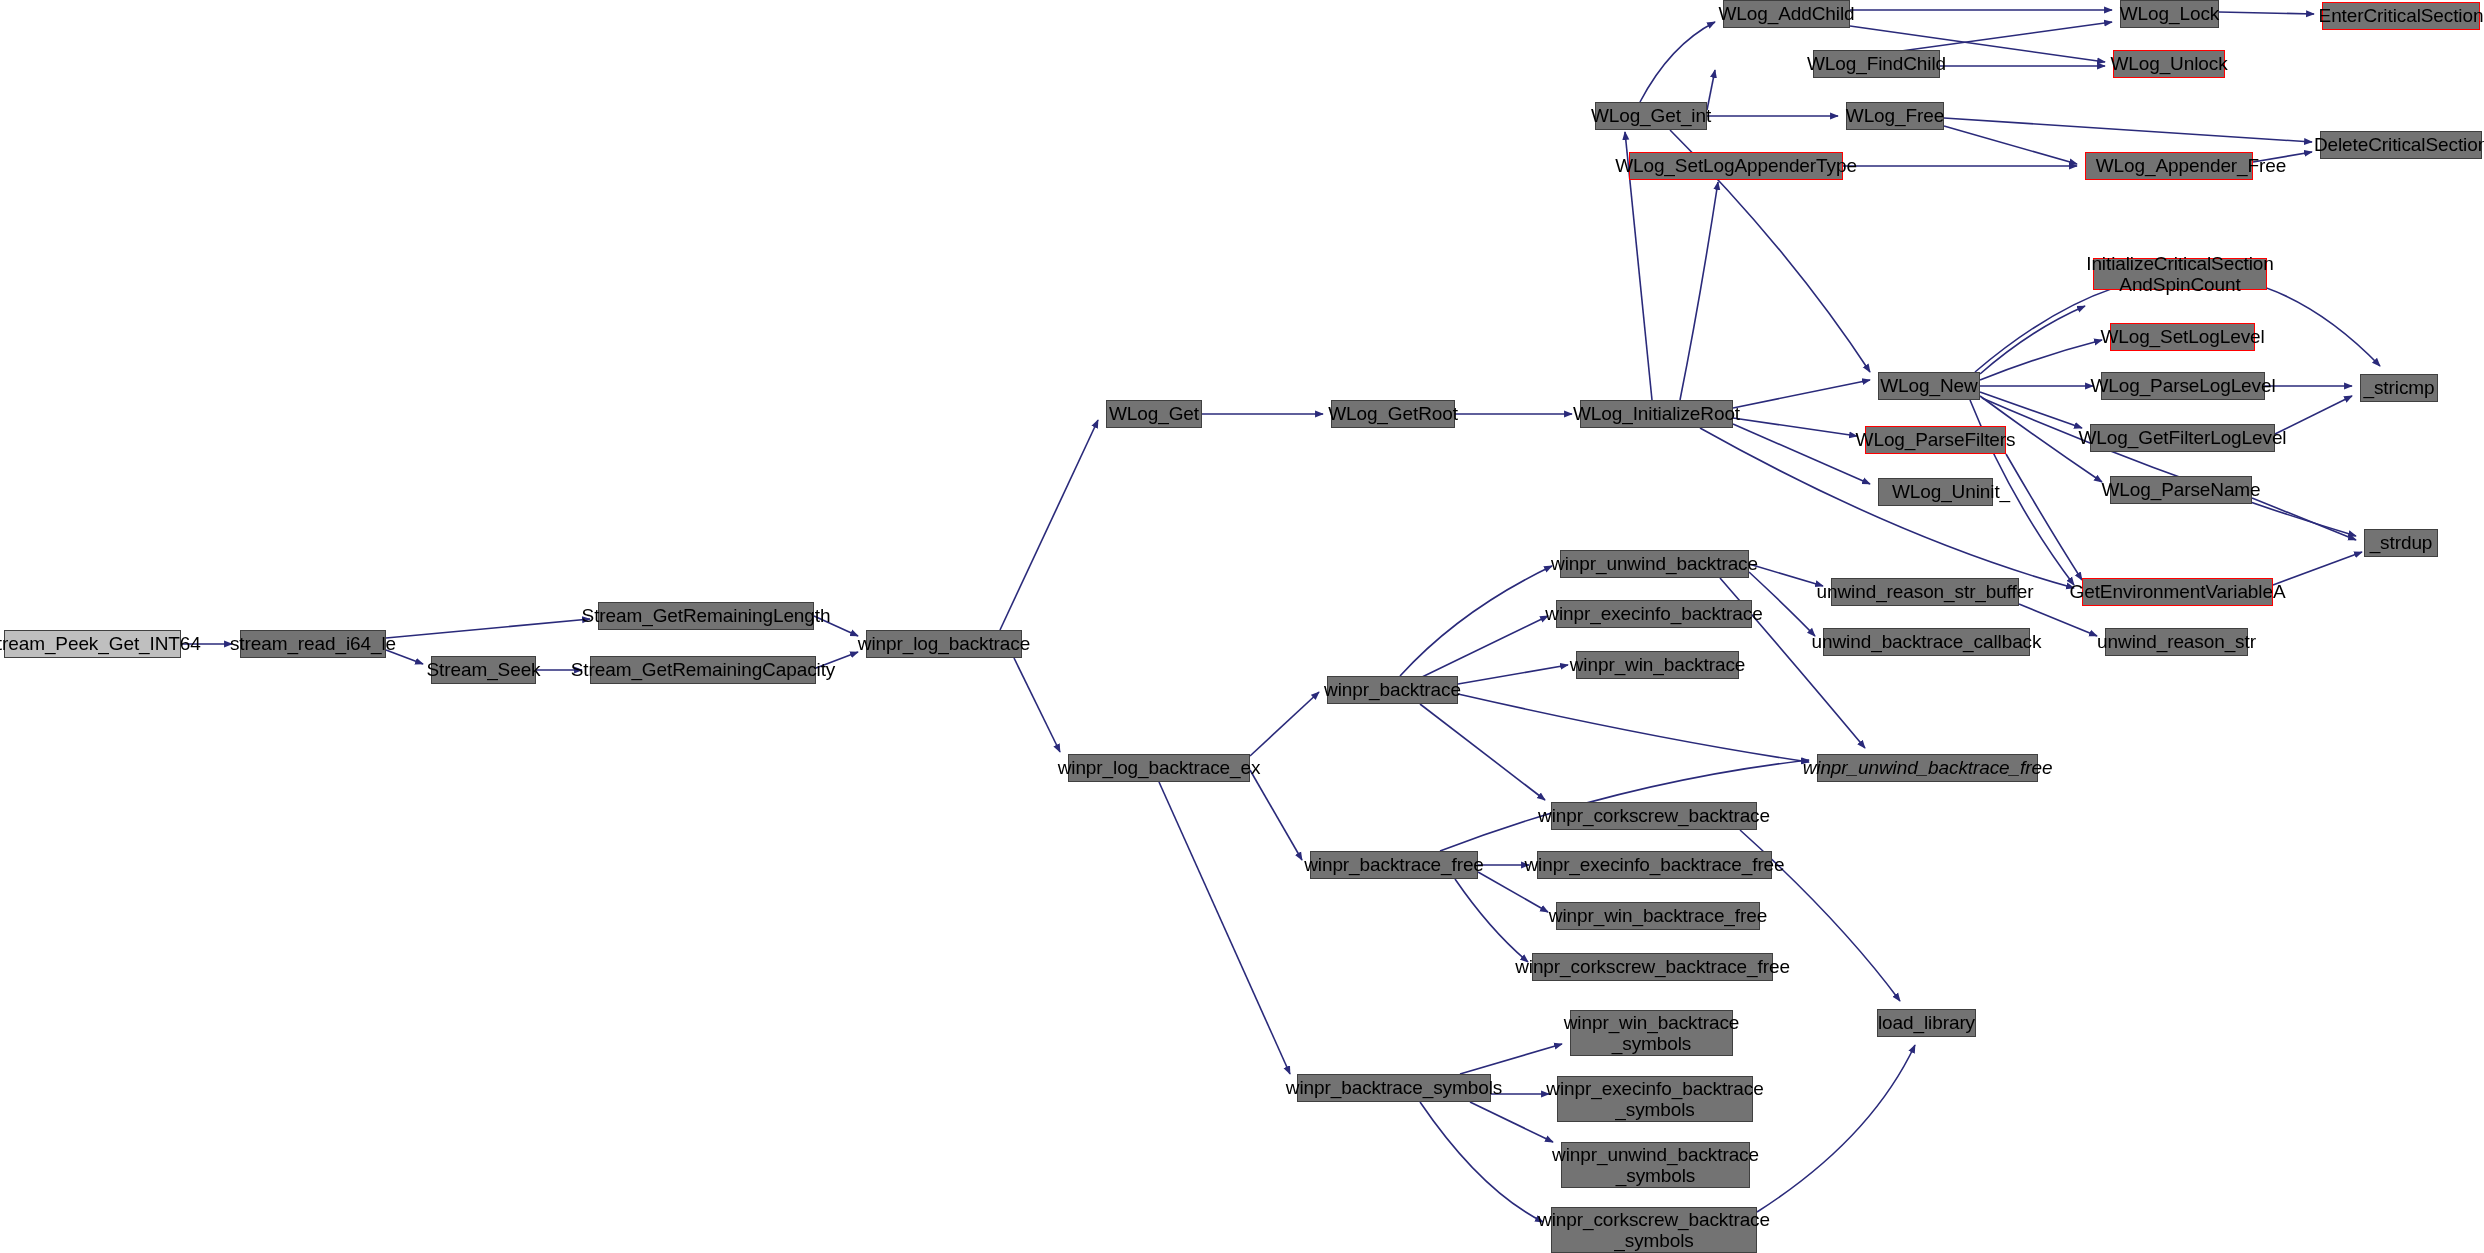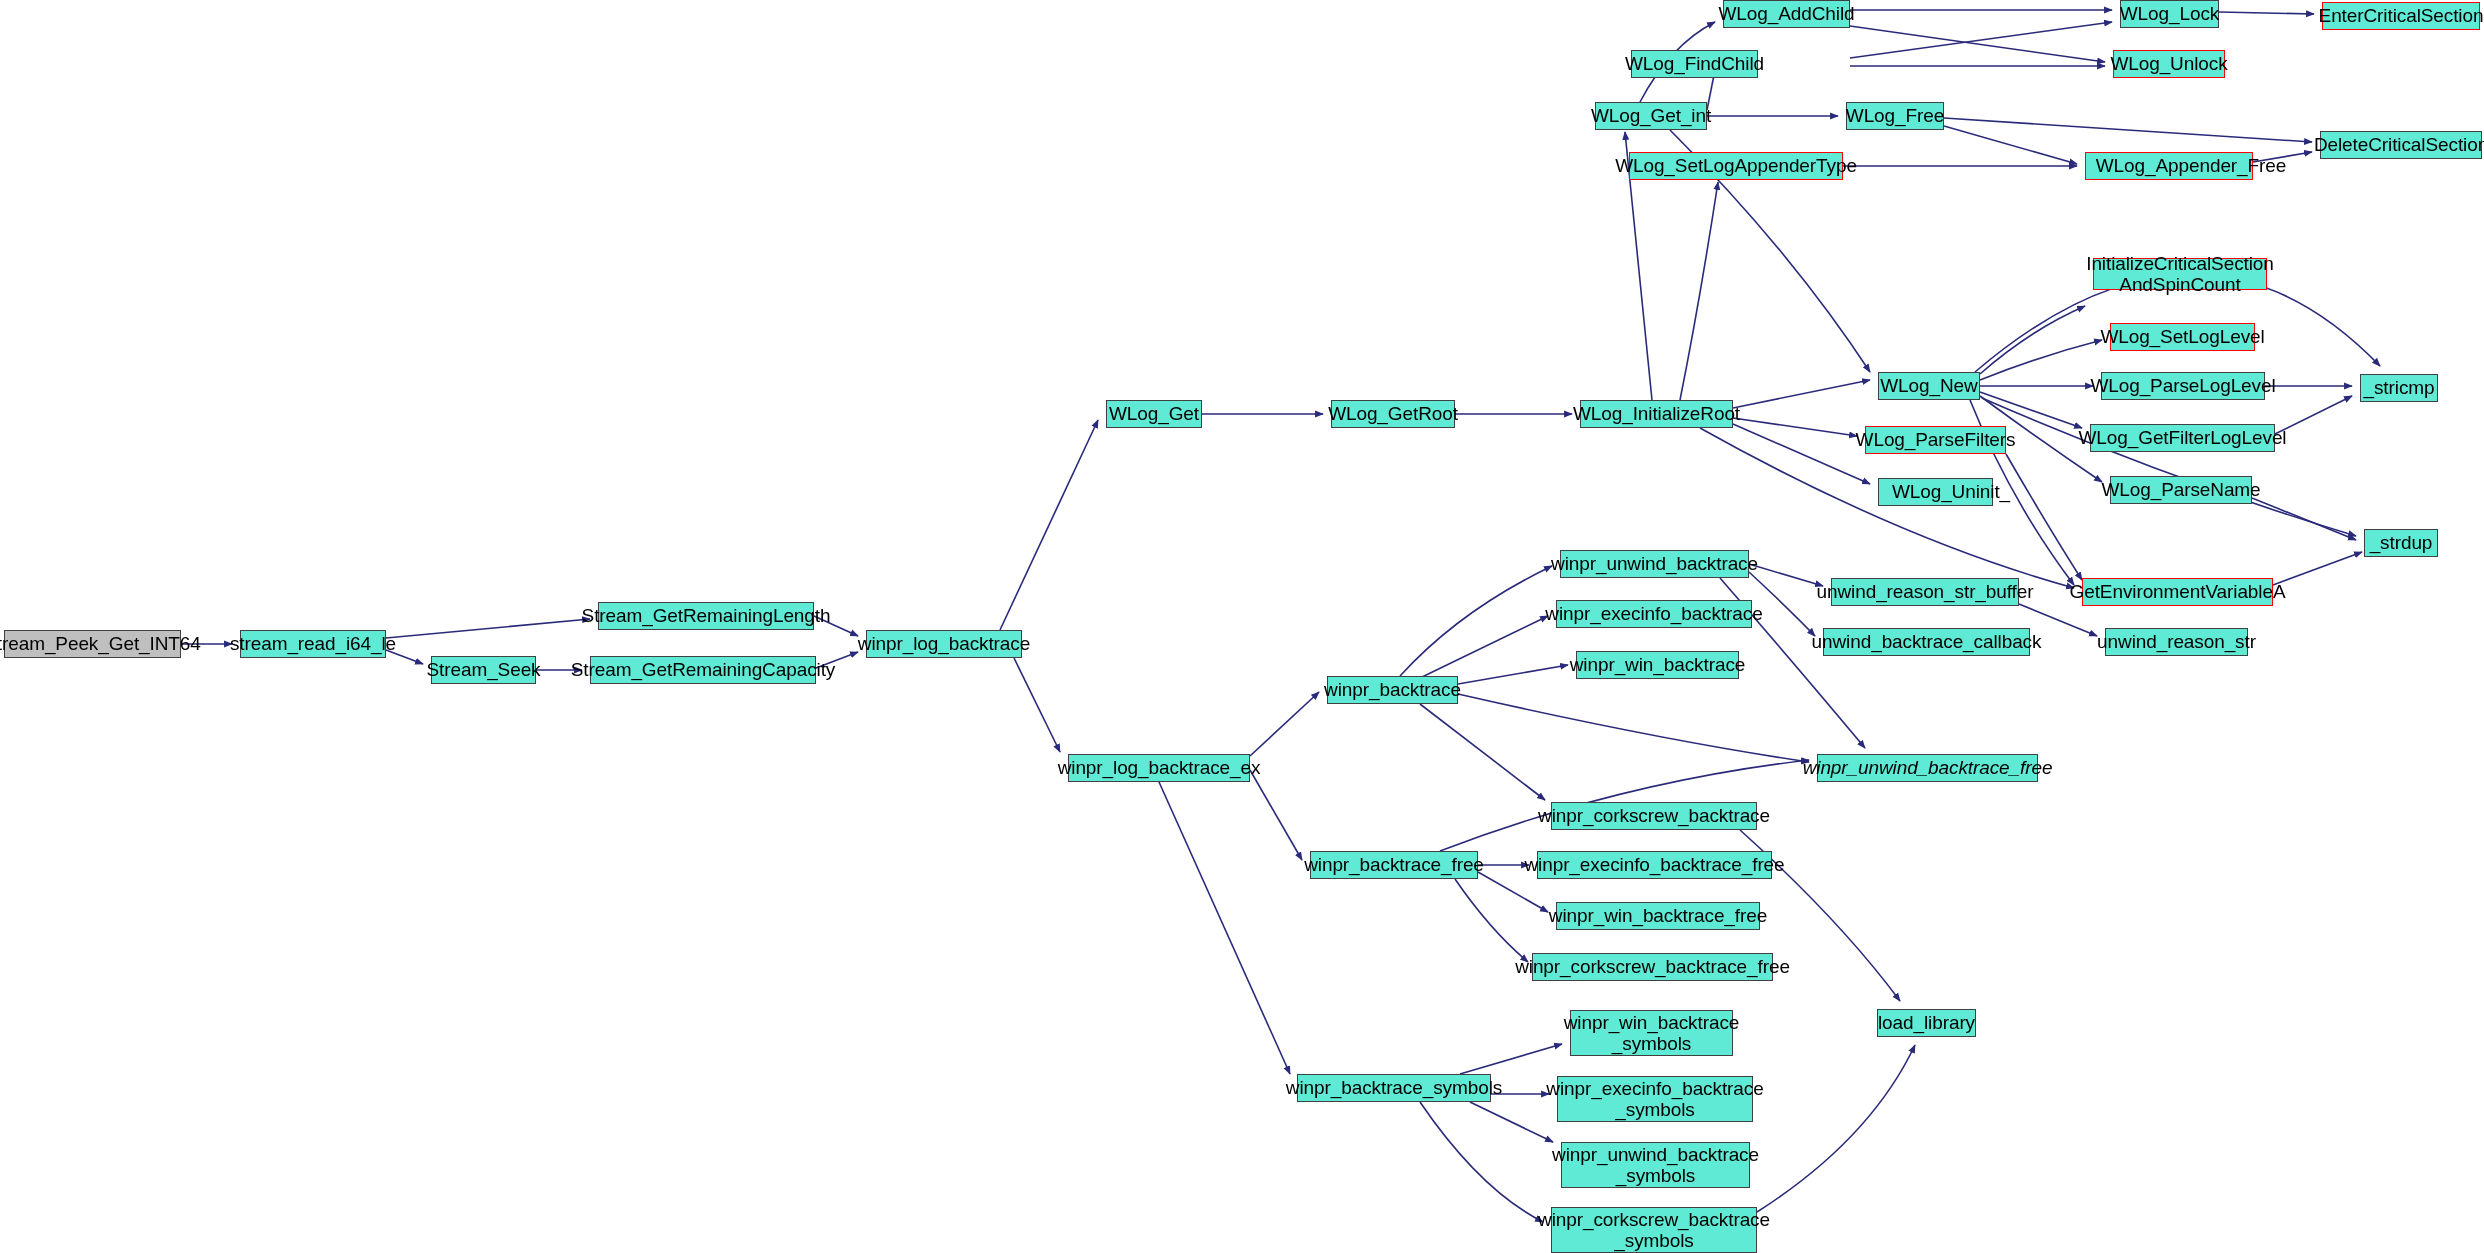--- a/index.html
+++ b/index.html
@@ -21,21 +21,21 @@
     position: absolute;
     left: 0;
     top: 0;
     width: 2484px;
     height: 1253px;
     pointer-events: none;
   }
   .node {
     position: absolute;
     box-sizing: border-box;
-    background: #5eead4;
+    background: #737373;
     border: 1px solid #404040;
     color: #000000;
     font-size: 19px;
     line-height: 1.12;
     display: flex;
     align-items: center;
     justify-content: center;
     text-align: center;
     white-space: pre-line;
     letter-spacing: -0.1px;
@@ -132,21 +132,21 @@
       <div class="node" style="left: 240px; top: 630px; width: 146px; height: 28px;">stream_read_i64_le</div>
       <div class="node" style="left: 431px; top: 656px; width: 105px; height: 28px;">Stream_Seek</div>
       <div class="node" style="left: 598px; top: 602px; width: 216px; height: 28px;">Stream_GetRemainingLength</div>
       <div class="node" style="left: 590px; top: 656px; width: 226px; height: 28px;">Stream_GetRemainingCapacity</div>
       <div class="node" style="left: 866px; top: 630px; width: 156px; height: 28px;">winpr_log_backtrace</div>
       <div class="node" style="left: 1106px; top: 400px; width: 96px; height: 28px;">WLog_Get</div>
       <div class="node" style="left: 1331px; top: 400px; width: 124px; height: 28px;">WLog_GetRoot</div>
       <div class="node" style="left: 1580px; top: 400px; width: 153px; height: 28px;">WLog_InitializeRoot</div>
       <div class="node" style="left: 1595px; top: 102px; width: 112px; height: 28px;">WLog_Get_int</div>
       <div class="node" style="left: 1723px; top: 0px; width: 127px; height: 28px;">WLog_AddChild</div>
-      <div class="node" style="left: 1631px; top: 50px; width: 127px; height: 28px;">WLog_FindChild</div>
+      <div class="node" style="left: 1813px; top: 50px; width: 127px; height: 28px;">WLog_FindChild</div>
       <div class="node" style="left: 1846px; top: 102px; width: 98px; height: 28px;">WLog_Free</div>
       <div class="node red" style="left: 1629px; top: 152px; width: 214px; height: 28px;">WLog_SetLogAppenderType</div>
       <div class="node" style="left: 2120px; top: 0px; width: 99px; height: 28px;">WLog_Lock</div>
       <div class="node red" style="left: 2113px; top: 50px; width: 112px; height: 28px;">WLog_Unlock</div>
       <div class="node red" style="left: 2085px; top: 152px; width: 168px; height: 28px; padding-left: 44px;">WLog_Appender_Free</div>
       <div class="node red" style="left: 2322px; top: 2px; width: 158px; height: 28px;">EnterCriticalSection</div>
       <div class="node" style="left: 2320px; top: 131px; width: 162px; height: 28px;">DeleteCriticalSection</div>
       <div class="node" style="left: 1878px; top: 372px; width: 102px; height: 28px;">WLog_New</div>
       <div class="node red" style="left: 1865px; top: 426px; width: 141px; height: 28px;">WLog_ParseFilters</div>
       <div class="node" style="left: 1878px; top: 478px; width: 115px; height: 28px; padding-left: 31px;">WLog_Uninit_</div>

